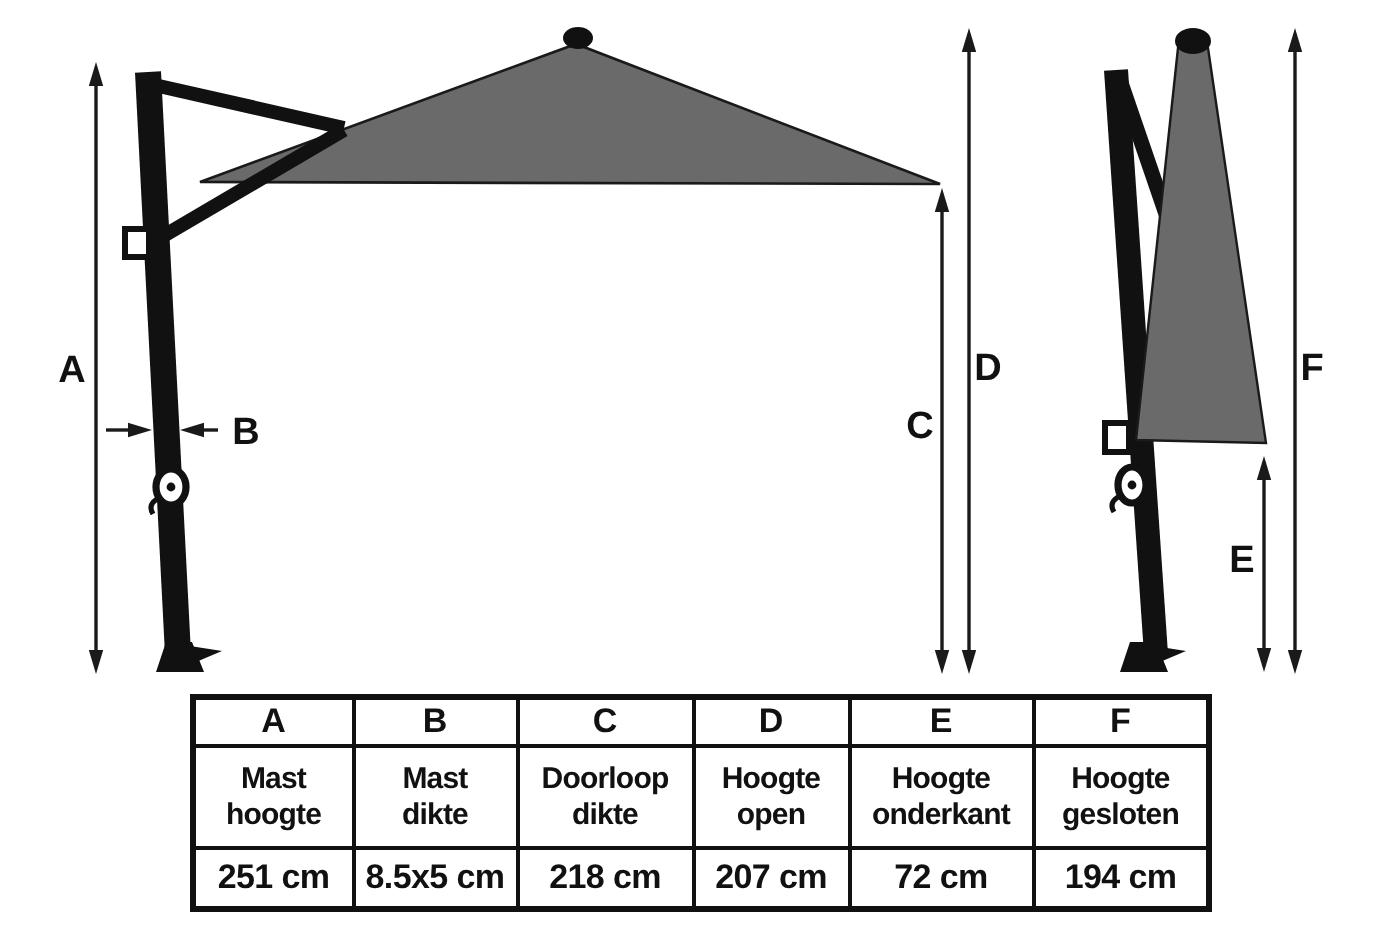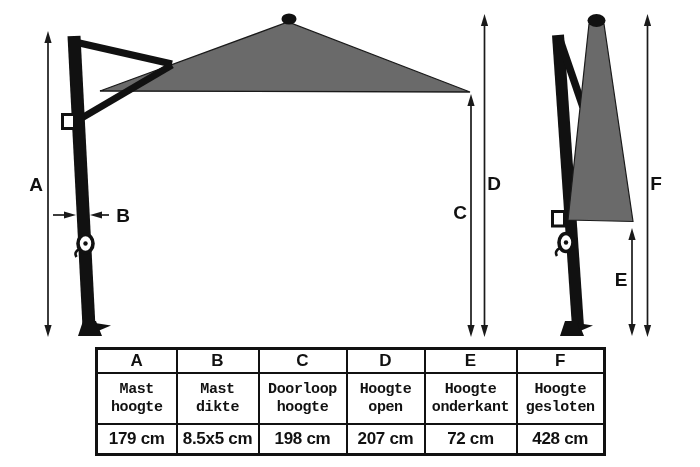--- a/index.html
+++ b/index.html
@@ -14,21 +14,21 @@
   #spec-table{
     position:absolute;left:95px;top:347px;width:508px;
     border-collapse:collapse;table-layout:fixed;color:#111;
   }
   #spec-table td{
     border:2.5px solid #111;text-align:center;vertical-align:middle;
     padding:0;background:#fff;overflow:hidden;
   }
   #spec-table{border:3px solid #111;}
   tr.row-key td{height:22px;font-size:17px;font-weight:bold;}
-  tr.row-label td{height:49px;font-size:15px;font-weight:bold;line-height:1.15;white-space:pre-line;letter-spacing:-0.4px;font-family:Liberation Mono, monospace;}
+  tr.row-label td{height:49px;font-size:15px;font-weight:bold;line-height:1.15;white-space:pre-line;letter-spacing:-0.4px;}
   tr.row-value td{height:28px;font-size:17px;font-weight:bold;letter-spacing:-0.3px;}
 </style>
 </head>
 <body>
 
 <div id="canvas">
 
   <svg id="diagram" width="700" height="345" viewBox="0 0 700 345">
 
     <line class="dim-line" x1="48" y1="40" x2="48" y2="328"></line>
@@ -108,31 +108,31 @@
         <td>D</td>
         <td>E</td>
         <td>F</td>
       </tr>
       <tr class="row-label">
         <td>Mast
 hoogte</td>
         <td>Mast
 dikte</td>
         <td>Doorloop
-hoogte</td>
+dikte</td>
         <td>Hoogte
 open</td>
         <td>Hoogte
 onderkant</td>
         <td>Hoogte
 gesloten</td>
       </tr>
       <tr class="row-value">
-        <td>179 cm</td>
+        <td>251 cm</td>
         <td>8.5x5 cm</td>
-        <td>198 cm</td>
+        <td>218 cm</td>
         <td>207 cm</td>
         <td>72 cm</td>
-        <td>428 cm</td>
+        <td>194 cm</td>
       </tr>
     </tbody>
   </table>
 </div>
 
 </body></html>

